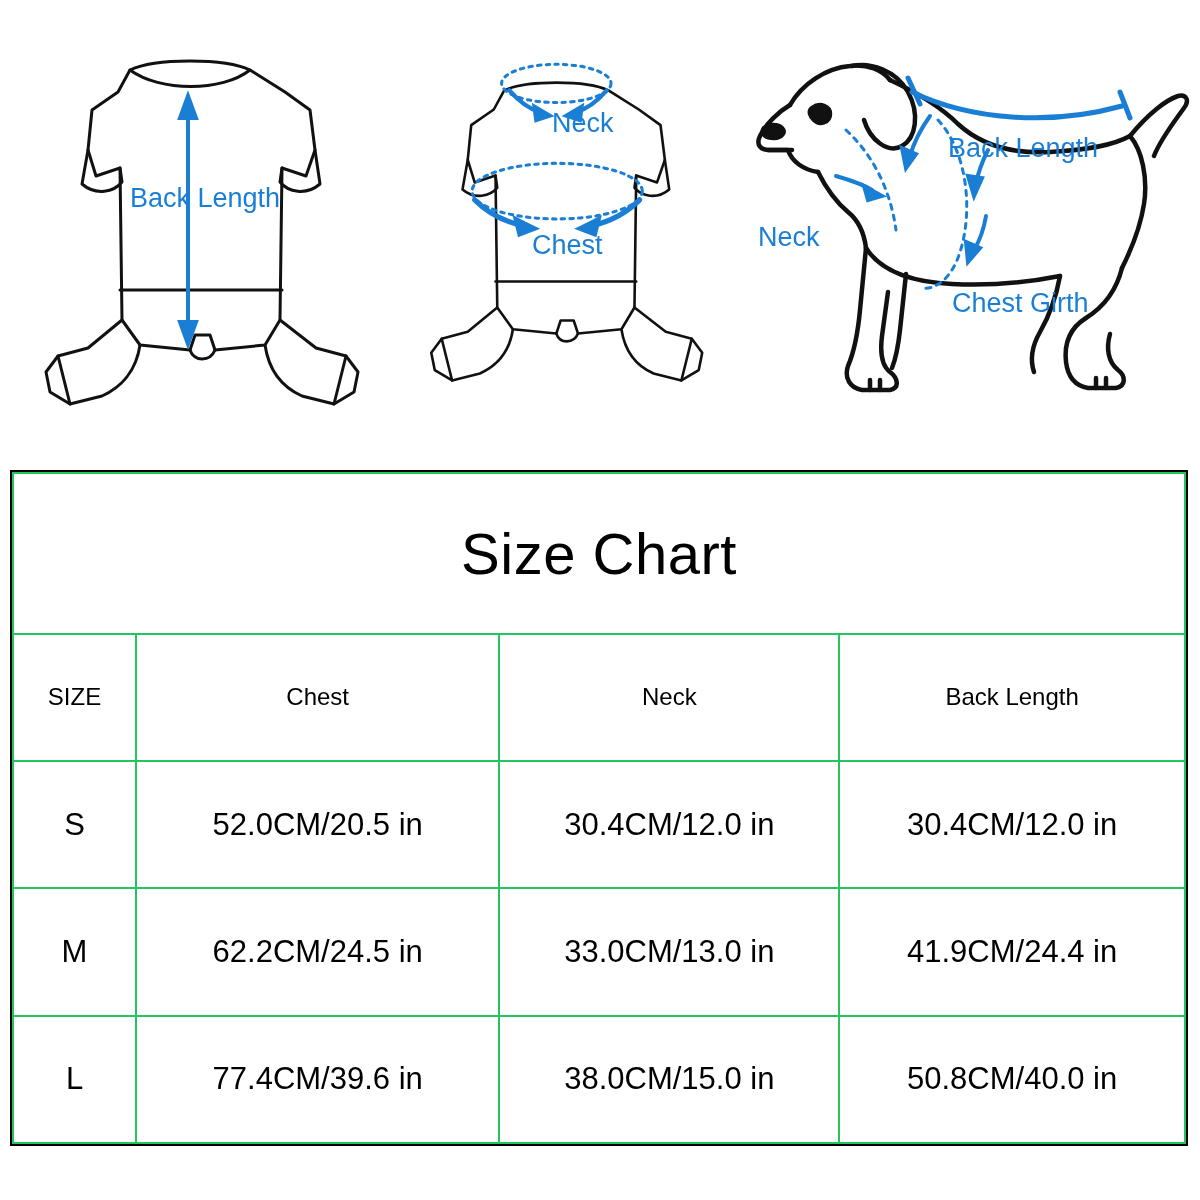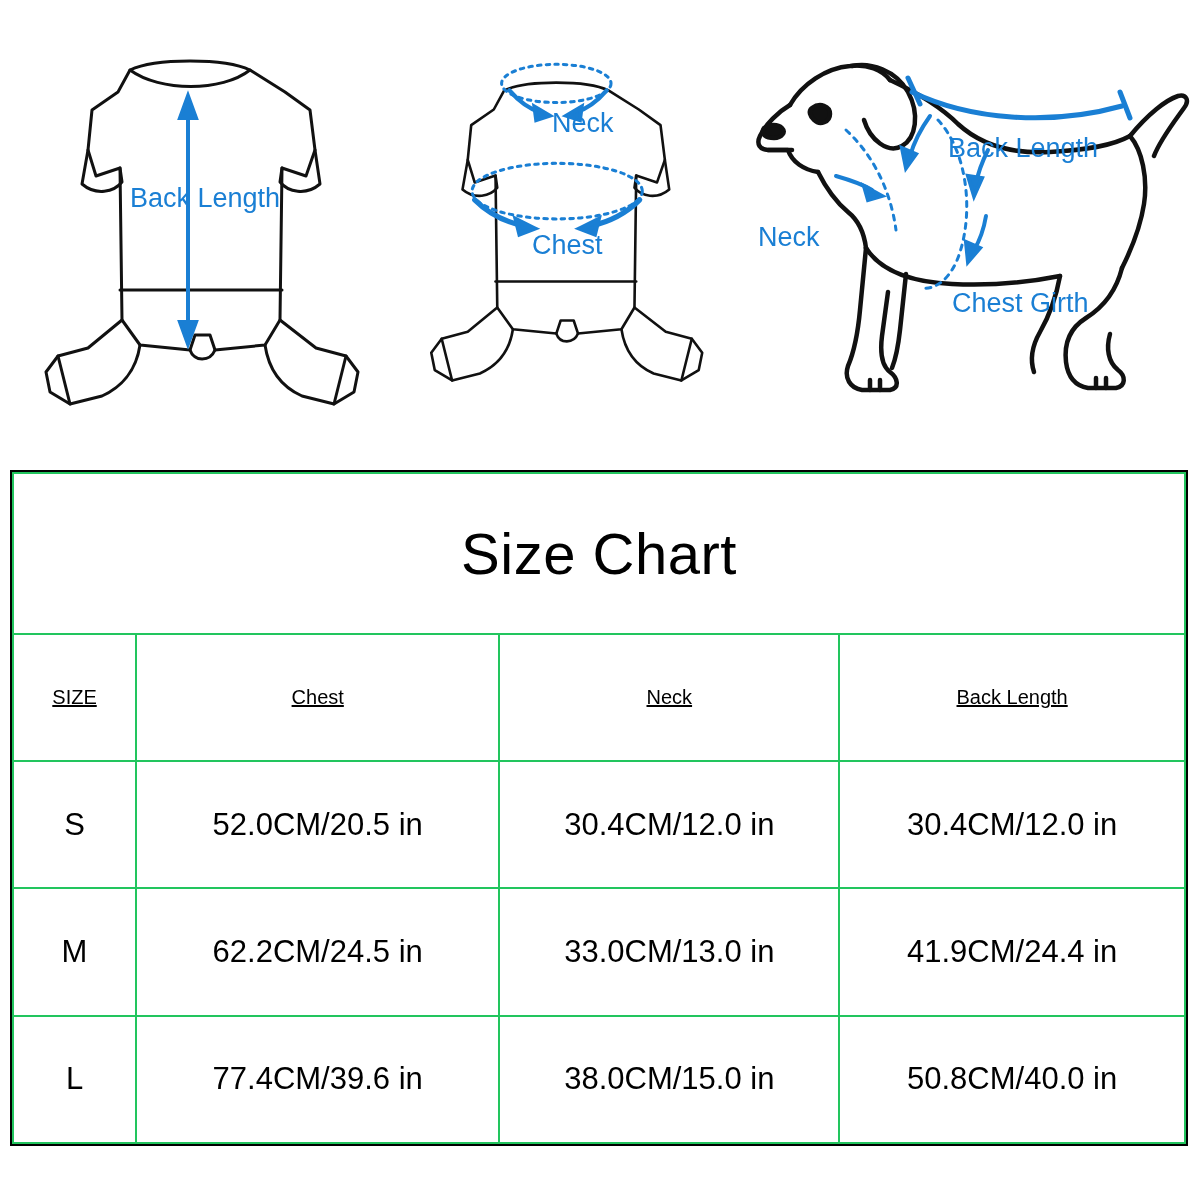--- a/index.html
+++ b/index.html
@@ -73,23 +73,22 @@
     letter-spacing: 0.5px;
   }
   .unit-row td {
     height: 62px;
     font-size: 30px;
     text-align: right;
     padding-right: 55px;
   }
   .head-row td {
     height: 72px;
-    font-size: 20px;
+    font-size: 24px;
     font-weight: bold;
-    text-decoration: underline;
   }
   .data-row td {
     height: 72px;
     font-size: 31px;
   }
   .col-size { width: 10.5%; }
   .col-chest { width: 31%; }
   .col-neck  { width: 29%; }
   .col-back  { width: 29.5%; }
 

